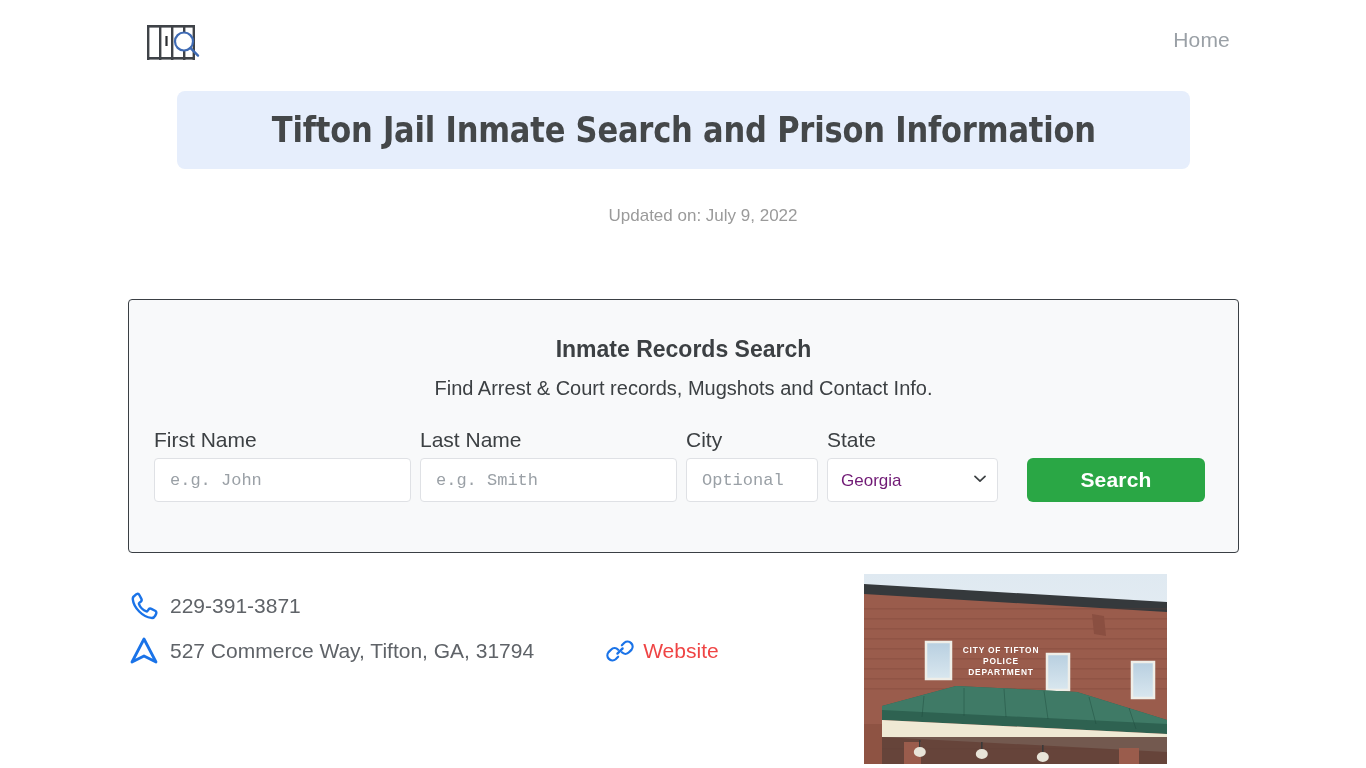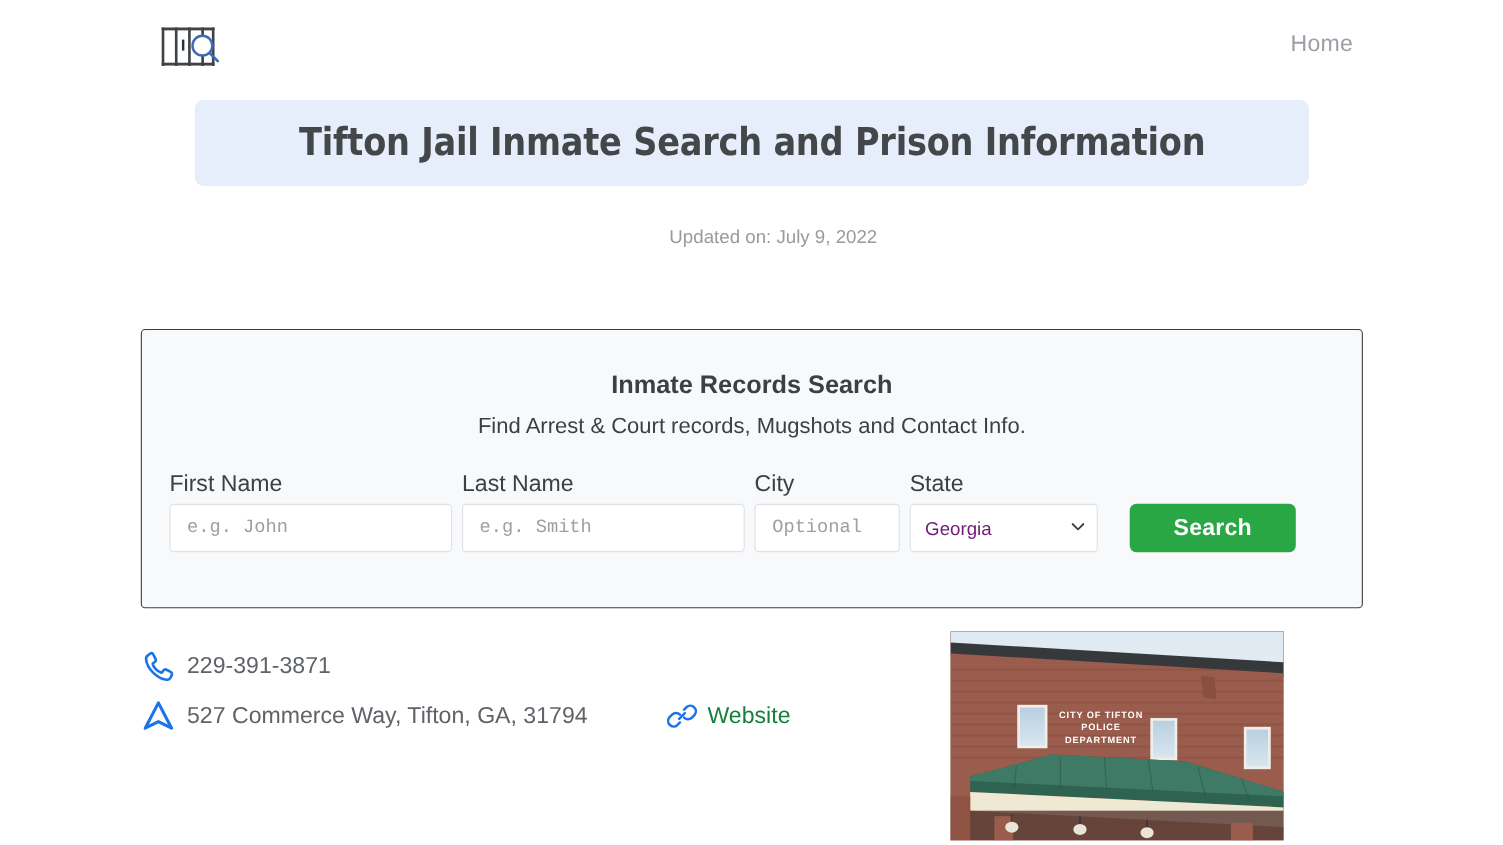--- a/index.html
+++ b/index.html
@@ -156,21 +156,21 @@
     outline: none;
   }
   .select-chevron {
     position: absolute;
     right: 12px;
     top: 17px;
     pointer-events: none;
   }
 
   .search-btn {
-    width: 151px;
+    width: 178px;
     height: 44px;
     background: #2aa745;
     border: none;
     border-radius: 6px;
     color: #ffffff;
     font-size: 21px;
     font-weight: bold;
     font-family: "Liberation Sans", sans-serif;
     cursor: pointer;
     letter-spacing: .2px;
@@ -201,21 +201,21 @@
     white-space: nowrap;
   }
   .website-link {
     display: flex;
     align-items: center;
     margin-left: 71px;
     text-decoration: none;
   }
   .website-label {
     font-size: 21px;
-    color: #15803d;
+    color: #ef4444;
     margin-left: 8px;
     text-align: right;
   }
 
   
   .photo {
     position: absolute;
     left: 864px;
     top: 574px;
     width: 303px;

